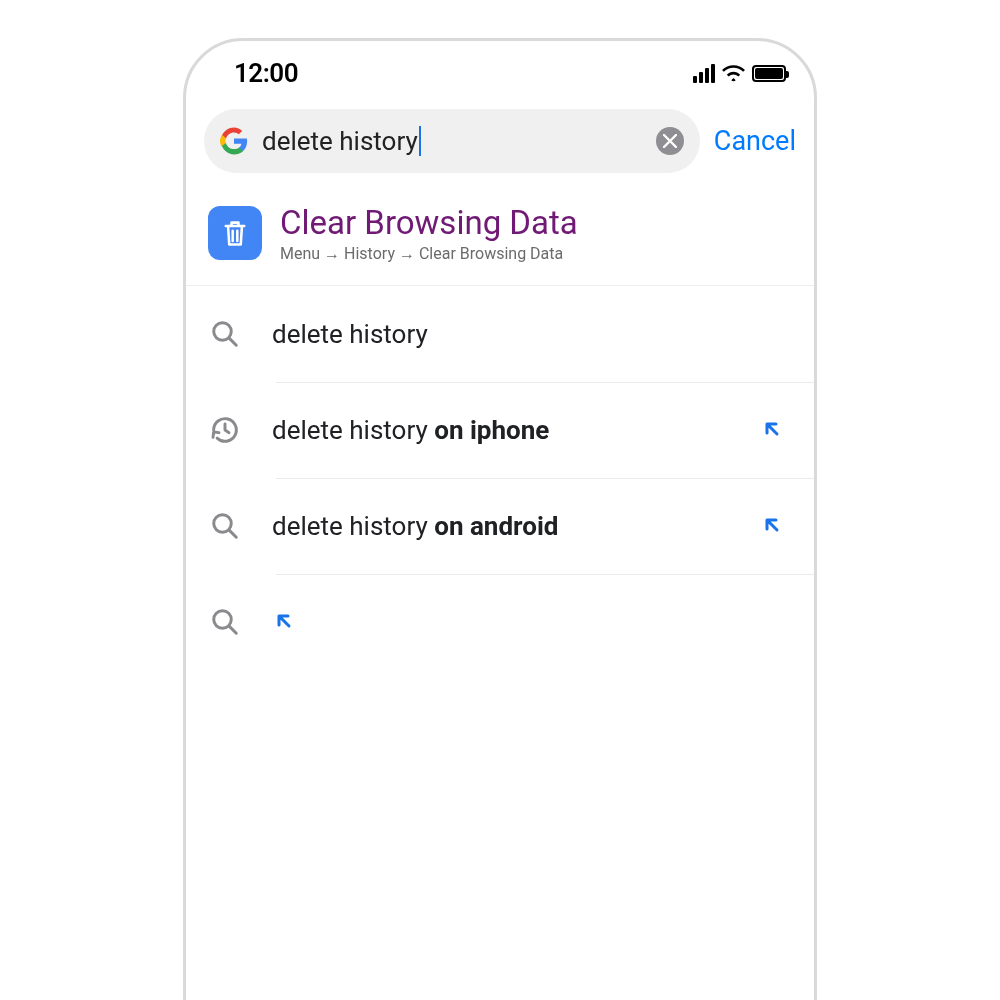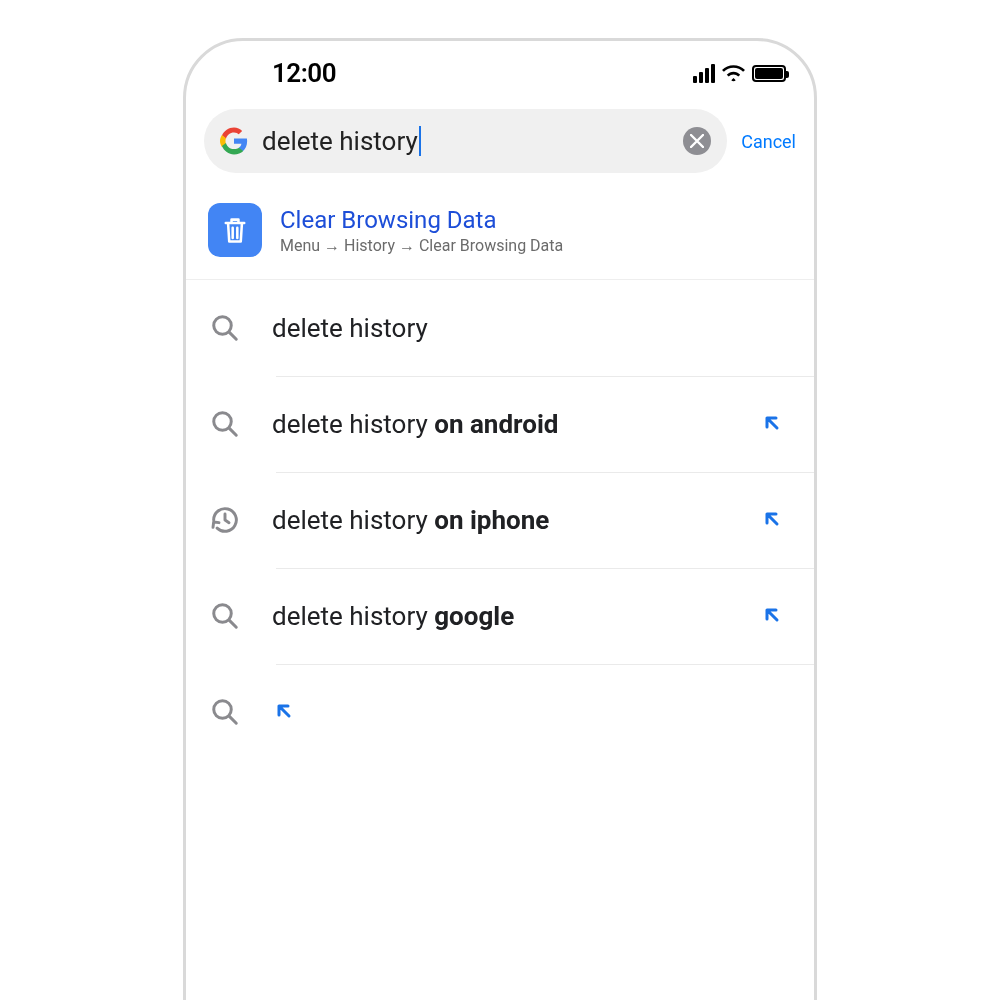--- a/index.html
+++ b/index.html
@@ -28,21 +28,20 @@
     display: flex;
     justify-content: space-between;
     align-items: center;
     padding: 14px 28px 8px 48px;
     height: 58px;
   }
   .status-time {
     font-size: 26px;
     font-weight: 600;
     letter-spacing: -0.5px;
-    margin-left: 38px;
   }
   .status-icons {
     display: flex;
     align-items: center;
     gap: 7px;
   }
   .signal-icon { display: flex; align-items: flex-end; gap: 2px; }
   .signal-icon span { width: 4px; background:#000; border-radius:1px; }
   .signal-icon span:nth-child(1){height:7px;}
   .signal-icon span:nth-child(2){height:11px;}
@@ -76,32 +75,32 @@
   .caret {
     width:2px; height:30px; background:#1a73e8; margin-left:1px;
     animation: blink 1s step-start infinite;
   }
   @keyframes blink { 50% { opacity:0; } }
   .clear-btn {
     width:28px; height:28px; border-radius:50%; background:#8e8e93;
     display:flex; align-items:center; justify-content:center; flex-shrink:0;
   }
   .clear-btn svg { display:block; }
-  .cancel-link { font-size:18px; color:#007aff; }
+  .cancel-link { font-size:27px; color:#007aff; }
 
   
   .action-card {
     display:flex; align-items:center; gap:18px;
     padding: 16px 22px 22px 22px; border-bottom:1px solid #eee;
   }
   .trash-box {
     width:54px; height:54px; background:#4285f4; border-radius:12px;
     display:flex; align-items:center; justify-content:center; flex-shrink:0;
   }
-  .action-text .title { font-size:24px; font-weight:400; color:#1d4ed8; }
+  .action-text .title { font-size:33px; font-weight:400; color:#701a75; }
   .action-text .subtitle { font-size:16px; color:#6b6b6b; margin-top:2px; }
 
   
   .suggestions { }
   .sugg-row {
     display:flex; align-items:center; height:96px;
     padding: 0 28px 0 22px;
   }
   .sugg-row + .sugg-row { position:relative; }
   .sugg-row + .sugg-row::before {
@@ -181,69 +180,55 @@
         <span class="sugg-icon">
           <svg width="30" height="30" viewBox="0 0 24 24">
             <circle cx="10" cy="10" r="7" fill="none" stroke="#8a8a8e" stroke-width="2.4"></circle>
             <path d="M15.5 15.5L21 21" stroke="#8a8a8e" stroke-width="2.4" stroke-linecap="round"></path>
           </svg>
         </span>
         <span class="sugg-text"><span>delete history</span></span>
       </div>
       <div class="sugg-row">
         <span class="sugg-icon">
+          <svg width="32" height="32" viewBox="0 0 24 24">
+            <path d="M3.5 12a8.5 8.5 0 1 1 2.6 6.1" fill="none" stroke="#8a8a8e" stroke-width="2.2" stroke-linecap="round"></path>
+            <path d="M3 17.5l.5-4 4 .5" fill="none" stroke="#8a8a8e" stroke-width="2.2" stroke-linecap="round" stroke-linejoin="round"></path>
+            <path d="M12 7.5V12l3 2" fill="none" stroke="#8a8a8e" stroke-width="2.2" stroke-linecap="round" stroke-linejoin="round"></path>
+          </svg>
+        </span>
+        <span class="sugg-text"><span>delete history </span><b>on iphone</b></span>
+        <span class="sugg-arrow">
+          <svg width="24" height="24" viewBox="0 0 24 24">
+            <path d="M17 17L7 7M7 7v9M7 7h9" fill="none" stroke="#1a73e8" stroke-width="3" stroke-linecap="round" stroke-linejoin="round"></path>
+          </svg>
+        </span>
+      </div>
+      <div class="sugg-row">
+        <span class="sugg-icon">
           <svg width="30" height="30" viewBox="0 0 24 24">
             <circle cx="10" cy="10" r="7" fill="none" stroke="#8a8a8e" stroke-width="2.4"></circle>
             <path d="M15.5 15.5L21 21" stroke="#8a8a8e" stroke-width="2.4" stroke-linecap="round"></path>
           </svg>
         </span>
         <span class="sugg-text"><span>delete history </span><b>on android</b></span>
         <span class="sugg-arrow">
           <svg width="24" height="24" viewBox="0 0 24 24">
             <path d="M17 17L7 7M7 7v9M7 7h9" fill="none" stroke="#1a73e8" stroke-width="3" stroke-linecap="round" stroke-linejoin="round"></path>
           </svg>
         </span>
       </div>
       <div class="sugg-row">
         <span class="sugg-icon">
-          <svg width="32" height="32" viewBox="0 0 24 24">
-            <path d="M3.5 12a8.5 8.5 0 1 1 2.6 6.1" fill="none" stroke="#8a8a8e" stroke-width="2.2" stroke-linecap="round"></path>
-            <path d="M3 17.5l.5-4 4 .5" fill="none" stroke="#8a8a8e" stroke-width="2.2" stroke-linecap="round" stroke-linejoin="round"></path>
-            <path d="M12 7.5V12l3 2" fill="none" stroke="#8a8a8e" stroke-width="2.2" stroke-linecap="round" stroke-linejoin="round"></path>
-          </svg>
-        </span>
-        <span class="sugg-text"><span>delete history </span><b>on iphone</b></span>
+          <svg width="30" height="30" viewBox="0 0 24 24">
+            <circle cx="10" cy="10" r="7" fill="none" stroke="#8a8a8e" stroke-width="2.4"></circle>
+            <path d="M15.5 15.5L21 21" stroke="#8a8a8e" stroke-width="2.4" stroke-linecap="round"></path>
+          </svg>
+        </span>
         <span class="sugg-arrow">
           <svg width="24" height="24" viewBox="0 0 24 24">
             <path d="M17 17L7 7M7 7v9M7 7h9" fill="none" stroke="#1a73e8" stroke-width="3" stroke-linecap="round" stroke-linejoin="round"></path>
           </svg>
         </span>
       </div>
-      <div class="sugg-row">
-        <span class="sugg-icon">
-          <svg width="30" height="30" viewBox="0 0 24 24">
-            <circle cx="10" cy="10" r="7" fill="none" stroke="#8a8a8e" stroke-width="2.4"></circle>
-            <path d="M15.5 15.5L21 21" stroke="#8a8a8e" stroke-width="2.4" stroke-linecap="round"></path>
-          </svg>
-        </span>
-        <span class="sugg-text"><span>delete history </span><b>google</b></span>
-        <span class="sugg-arrow">
-          <svg width="24" height="24" viewBox="0 0 24 24">
-            <path d="M17 17L7 7M7 7v9M7 7h9" fill="none" stroke="#1a73e8" stroke-width="3" stroke-linecap="round" stroke-linejoin="round"></path>
-          </svg>
-        </span>
-      </div>
-      <div class="sugg-row">
-        <span class="sugg-icon">
-          <svg width="30" height="30" viewBox="0 0 24 24">
-            <circle cx="10" cy="10" r="7" fill="none" stroke="#8a8a8e" stroke-width="2.4"></circle>
-            <path d="M15.5 15.5L21 21" stroke="#8a8a8e" stroke-width="2.4" stroke-linecap="round"></path>
-          </svg>
-        </span>
-        <span class="sugg-arrow">
-          <svg width="24" height="24" viewBox="0 0 24 24">
-            <path d="M17 17L7 7M7 7v9M7 7h9" fill="none" stroke="#1a73e8" stroke-width="3" stroke-linecap="round" stroke-linejoin="round"></path>
-          </svg>
-        </span>
-      </div>
     </div>
 
 </div>
 
 </body></html>

